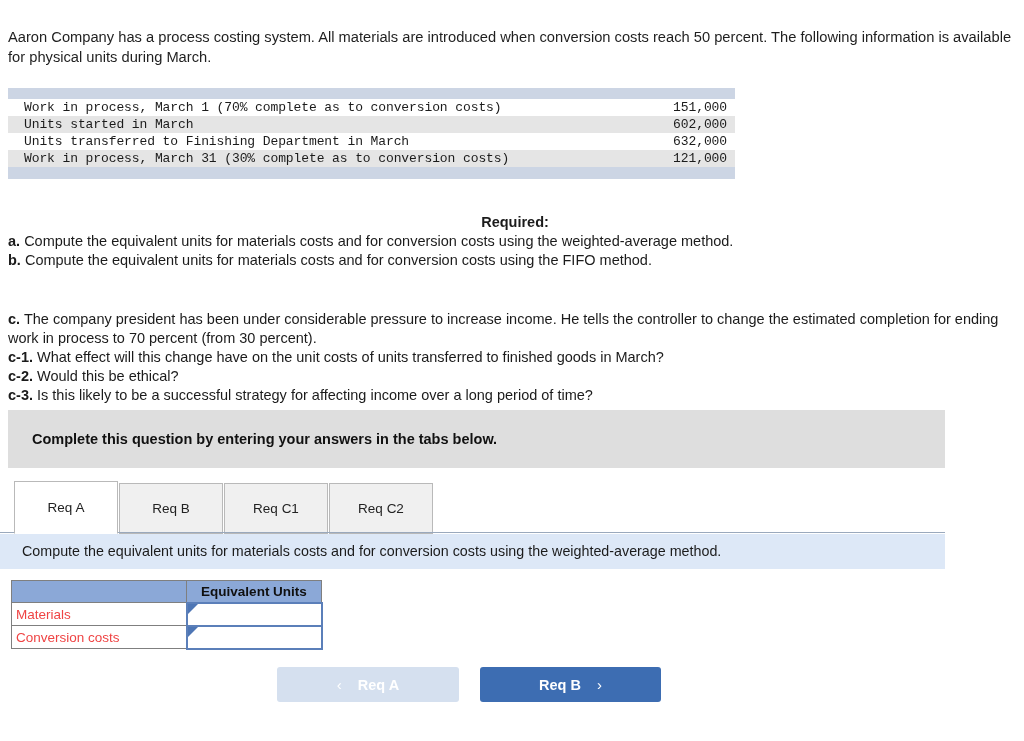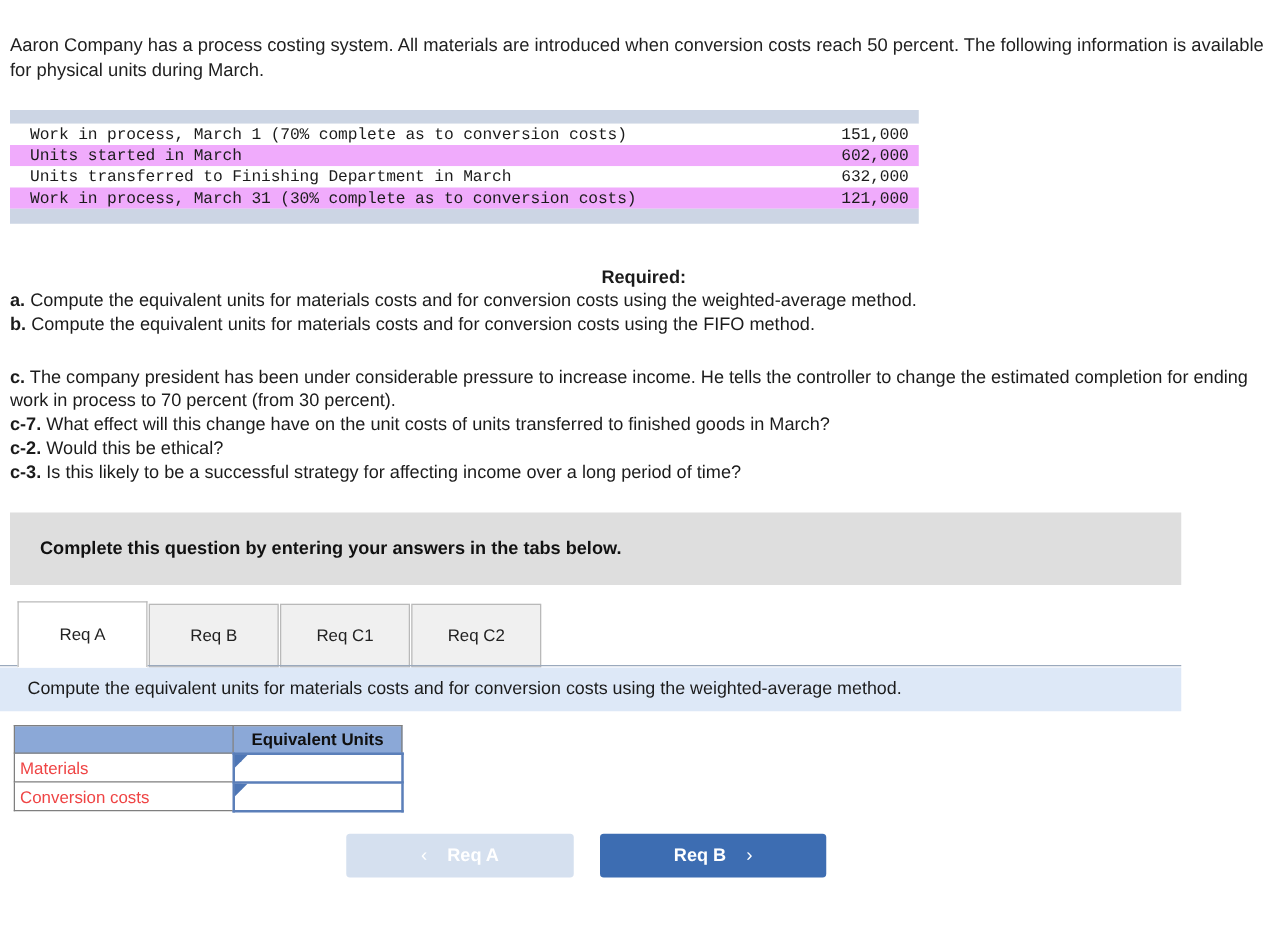--- a/index.html
+++ b/index.html
@@ -47,21 +47,21 @@
     display: flex;
     justify-content: space-between;
     height: 17px;
     line-height: 17px;
     padding: 0 6px 0 16px;
     box-sizing: border-box;
     white-space: pre;
     letter-spacing: -0.1px;
   }
   .dt-row.odd { background: #ffffff; }
-  .dt-row.even { background: #f0abfc; }
+  .dt-row.even { background: #e5e5e5; }
   .dt-amount { padding-right: 2px; }
 
   
   .required-block {
     position: absolute;
     left: 8px;
     top: 213px;
     width: 1014px;
   }
   .required-block .req-head {
@@ -70,21 +70,21 @@
     text-align: center;
   }
   .required-block .req-line {
     line-height: 19px;
   }
   .req-line b { font-weight: bold; }
 
   .c-block {
     position: absolute;
     left: 8px;
-    top: 293px;
+    top: 310px;
     width: 1016px;
     line-height: 19px;
   }
   .c-block .c-line { line-height: 19px; }
   .c-block b { font-weight: bold; }
 
   
   .gray-banner {
     position: absolute;
     left: 8px;
@@ -280,21 +280,21 @@
     <span>Compute the equivalent units for materials costs and for conversion costs using the FIFO method.</span>
   </div>
 </div>
 
 <div class="c-block">
   <div class="c-line">
     <b>c.</b>
     <span>The company president has been under considerable pressure to increase income. He tells the controller to change the estimated completion for ending work in process to 70 percent (from 30 percent).</span>
   </div>
   <div class="c-line">
-    <b>c-7.</b>
+    <b>c-1.</b>
     <span>What effect will this change have on the unit costs of units transferred to finished goods in March?</span>
   </div>
   <div class="c-line">
     <b>c-2.</b>
     <span>Would this be ethical?</span>
   </div>
   <div class="c-line">
     <b>c-3.</b>
     <span>Is this likely to be a successful strategy for affecting income over a long period of time?</span>
   </div>

